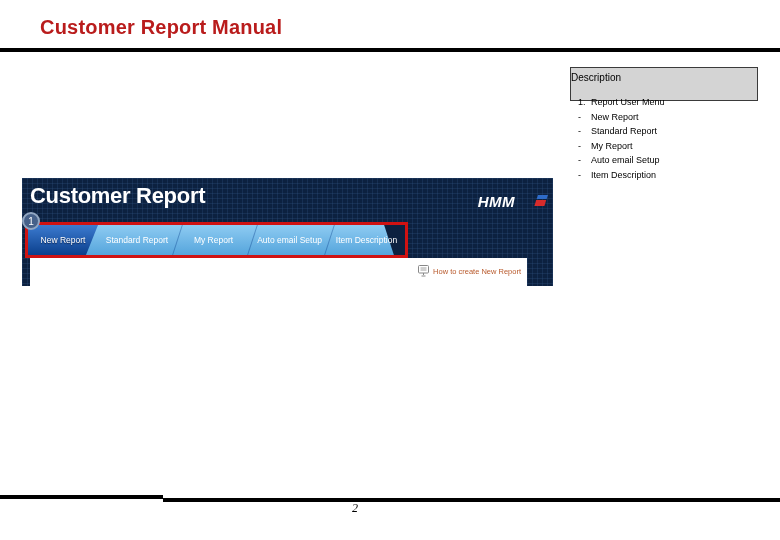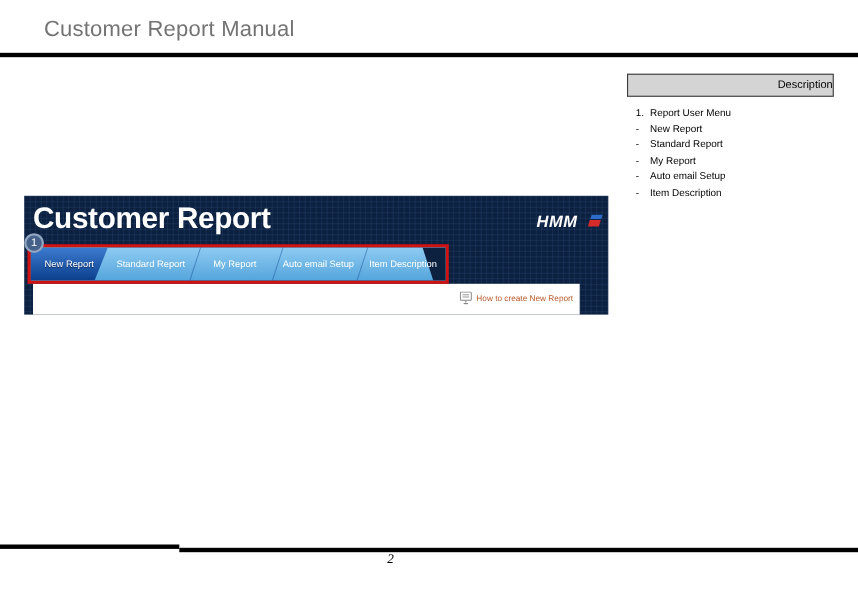--- a/index.html
+++ b/index.html
@@ -2,47 +2,47 @@
 <html><head>
 <meta charset="utf-8">
 <style>
   * { margin:0; padding:0; box-sizing:border-box; }
   html,body { background:#fff; }
   body { font-family:"Liberation Sans", sans-serif; }
 
   .slide { position:relative; width:780px; height:540px; background:#ffffff; overflow:hidden; }
 
   
-  .slide-title { position:absolute; left:40px; top:16px; font-size:20px; font-weight:400; color:#737373; letter-spacing:0.2px; }
+  .slide-title { position:absolute; left:40px; top:16px; font-size:20px; font-weight:700; color:#b91c1c; letter-spacing:0.2px; }
   .title-rule { position:absolute; left:0; top:48px; width:780px; height:4px; background:#000; }
 
   .footer-rule-left  { position:absolute; left:0;   top:495px; width:163px; height:4px; background:#000; }
   .footer-rule-right { position:absolute; left:163px; top:498px; width:617px; height:4px; background:#000; }
   .page-number { position:absolute; left:340px; top:501px; width:30px; text-align:center;
                  font-family:"Liberation Serif", serif; font-style:italic; font-size:12px; color:#000; }
 
   
-  .desc-box { position:absolute; left:570px; top:67px; width:188px; height:21px;
-              background:#d4d4d4; border:1px solid #3a3a3a; text-align:right;
+  .desc-box { position:absolute; left:570px; top:67px; width:188px; height:34px;
+              background:#d4d4d4; border:1px solid #3a3a3a; text-align:left;
               font-size:10px; color:#000; line-height:20px; }
   .desc-list { position:absolute; left:578px; top:95px; width:190px; font-size:9px; color:#000; }
   .desc-row { display:flex; line-height:14.5px; }
   .desc-marker { width:13px; flex:0 0 13px; }
   .desc-label { flex:1; }
 
   
   .app { position:absolute; left:22px; top:178px; width:531px; height:108px;
          background-color:#0c2140;
          background-image: linear-gradient(rgba(80,120,180,.16) 1px, transparent 1px),
                            linear-gradient(90deg, rgba(80,120,180,.16) 1px, transparent 1px);
          background-size:5px 5px; }
 
-  .app-title { position:absolute; left:8px; top:5px; color:#fff; font-size:27px; font-weight:700; letter-spacing:-0.3px; }
+  .app-title { position:absolute; left:8px; top:5px; color:#fff; font-size:22px; font-weight:700; letter-spacing:-0.3px; }
 
-  .logo { position:absolute; right:5px; top:15px; display:flex; align-items:center; gap:8px; }
+  .logo { position:absolute; right:5px; top:15px; display:flex; align-items:center; gap:18px; }
   .logo-text { color:#fff; font-size:15px; font-weight:700; font-style:italic; letter-spacing:0.5px; }
 
   
   .badge { position:absolute; left:0px; top:34px; width:18px; height:18px; border-radius:50%;
            background:#46618a; border:2px solid #92a7c2; color:#fff; font-size:10px;
            display:flex; align-items:center; justify-content:center; z-index:5; }
 
   
   .tabbar { position:absolute; left:3px; top:44px; width:383px; height:36px;
             border:3px solid #cf1212; z-index:2; }

